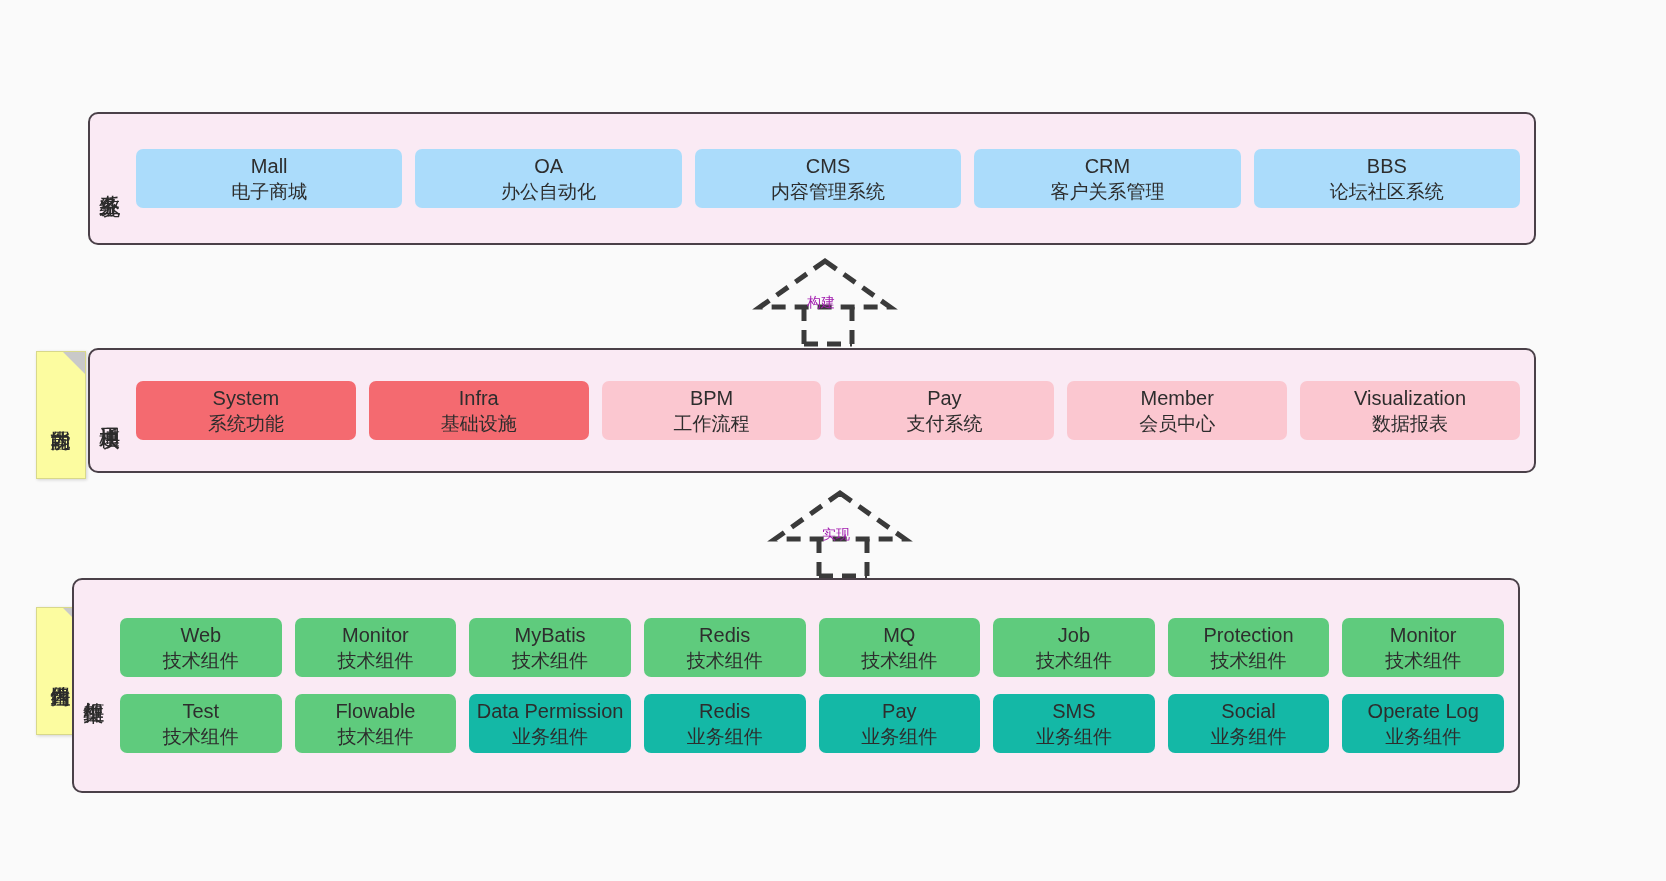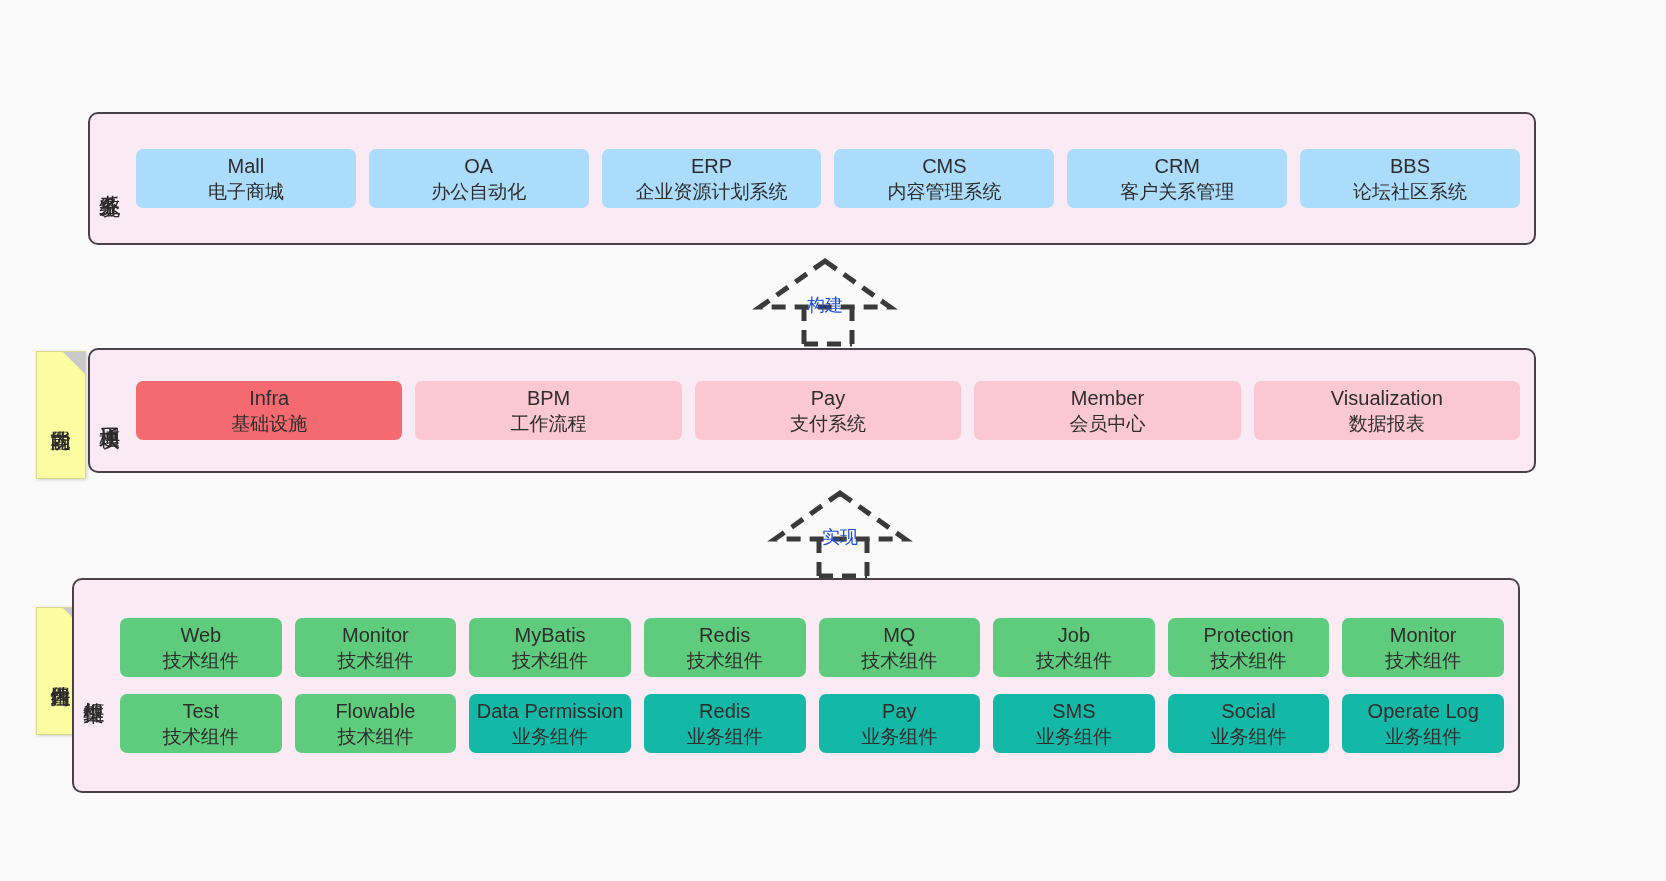--- a/index.html
+++ b/index.html
@@ -94,47 +94,44 @@
     width: 0; height: 0;
     border-top: 22px solid #c9c9c9;
     border-left: 22px solid transparent;
   }
 
   
   .connector { position: absolute; }
   .connector svg { display: block; overflow: visible; }
   .conn-label {
     position: absolute;
-    font-size: 18px;
-    color: #1d4ed8;
+    font-size: 14px;
+    color: #a21caf;
     background: transparent;
     white-space: nowrap;
     line-height: 1;
+    font-family: Liberation Mono, monospace;
   }
 </style>
 </head>
 <body>
 
 <div id="canvas">
 
   <div class="layer" id="layer-business" style="left:88px; top:112px; width:1448px; height:133px;">
     <div class="layer-title">业务系统</div>
     <div class="layer-body">
       <div class="row">
           <div class="cell c-blue">
             <div class="t1">Mall</div>
             <div class="t2">电子商城</div>
           </div>
           <div class="cell c-blue">
             <div class="t1">OA</div>
             <div class="t2">办公自动化</div>
-          </div>
-          <div class="cell c-blue">
-            <div class="t1">ERP</div>
-            <div class="t2">企业资源计划系统</div>
           </div>
           <div class="cell c-blue">
             <div class="t1">CMS</div>
             <div class="t2">内容管理系统</div>
           </div>
           <div class="cell c-blue">
             <div class="t1">CRM</div>
             <div class="t2">客户关系管理</div>
           </div>
           <div class="cell c-blue">
@@ -159,20 +156,24 @@
 
   <div class="note" style="left:36px; top:351px; width:50px; height:128px;">
     <span class="fold"></span>
     <span>内置功能</span>
   </div>
 
   <div class="layer" id="layer-modules" style="left:88px; top:348px; width:1448px; height:125px;">
     <div class="layer-title">通用模块</div>
     <div class="layer-body">
       <div class="row">
+          <div class="cell c-red">
+            <div class="t1">System</div>
+            <div class="t2">系统功能</div>
+          </div>
           <div class="cell c-red">
             <div class="t1">Infra</div>
             <div class="t2">基础设施</div>
           </div>
           <div class="cell c-pink">
             <div class="t1">BPM</div>
             <div class="t2">工作流程</div>
           </div>
           <div class="cell c-pink">
             <div class="t1">Pay</div>

